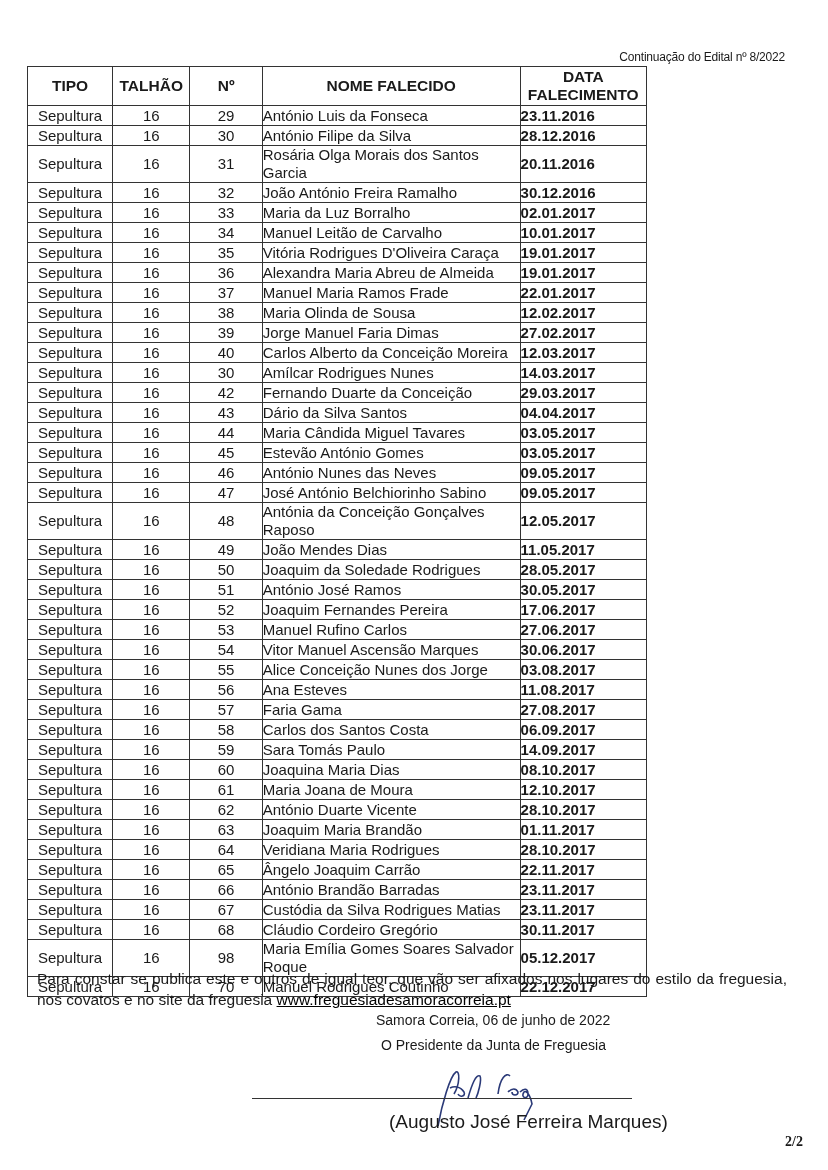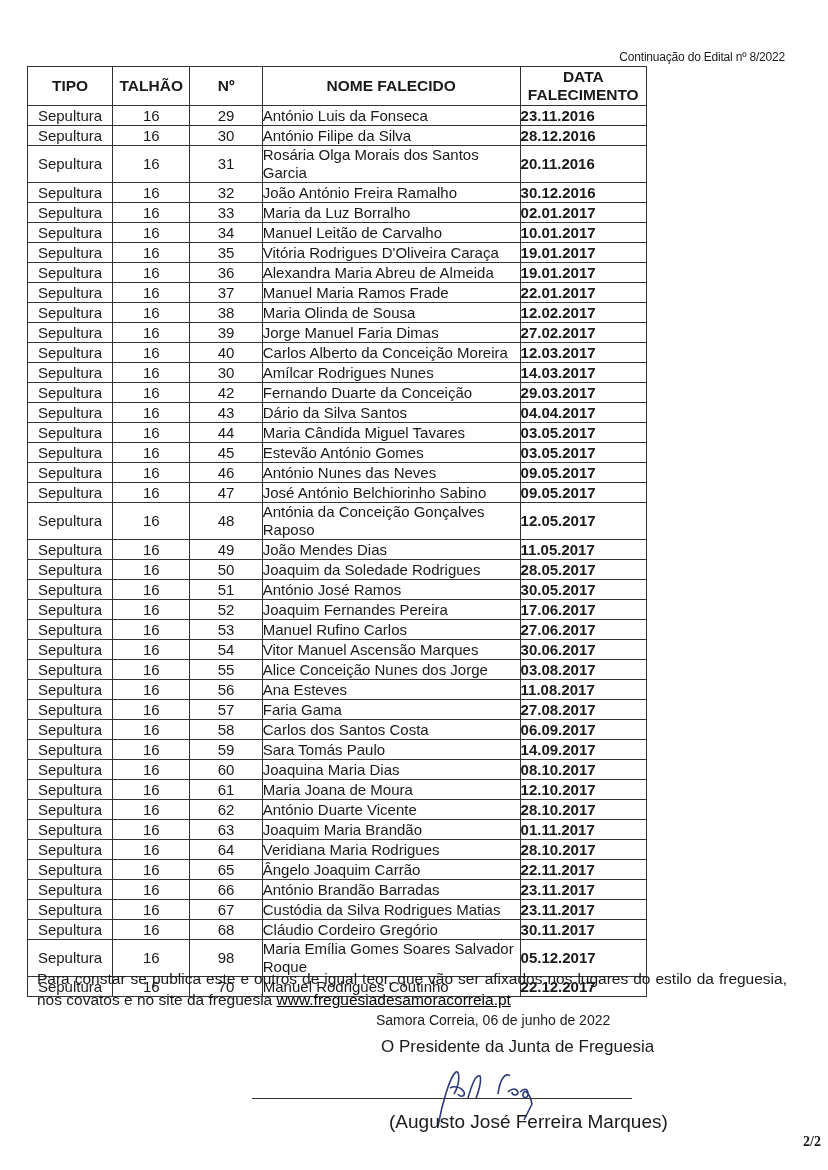--- a/index.html
+++ b/index.html
@@ -12,25 +12,25 @@
   col.c-talhao { width: 86px; }
   col.c-no { width: 108px; }
   col.c-nome { width: 372px; }
   col.c-data { width: 136px; }
   td.center { text-align: center; }
   td.nome { padding-left: 10px; }
   td.data { text-align: left; padding-top: 2px; font-weight: bold; }
   .footer-text { position: absolute; top: 968px; left: 37px; width: 750px; font-size: 15.5px; line-height: 21px; text-align: justify; }
   .footer-text a { color: #1f3f8f; text-decoration: underline; }
   .place-date { position: absolute; top: 1012px; left: 376px; font-size: 14px; }
-  .president { position: absolute; top: 1037px; left: 381px; font-size: 17px; }
+  .president { position: absolute; top: 1037px; left: 381px; font-size: 14px; }
   .sig-line { position: absolute; top: 1098px; left: 252px; width: 380px; height: 1px; background: #333; }
   .signature { position: absolute; top: 1064px; left: 420px; width: 160px; height: 70px; }
   .signer { position: absolute; top: 1111px; left: 389px; font-size: 19px; }
-  .page-num { position: absolute; top: 1134px; left: 803px; font-family: "Liberation Serif", serif; font-weight: bold; font-size: 14px; }
+  .page-num { position: absolute; top: 1134px; left: 785px; font-family: "Liberation Serif", serif; font-weight: bold; font-size: 14px; }
 </style>
 </head>
 <body>
 
 <div class="continuation">Continuação do Edital nº 8/2022</div>
 
 <table class="edital">
   <colgroup>
     <col class="c-tipo">
       <col class="c-talhao">

